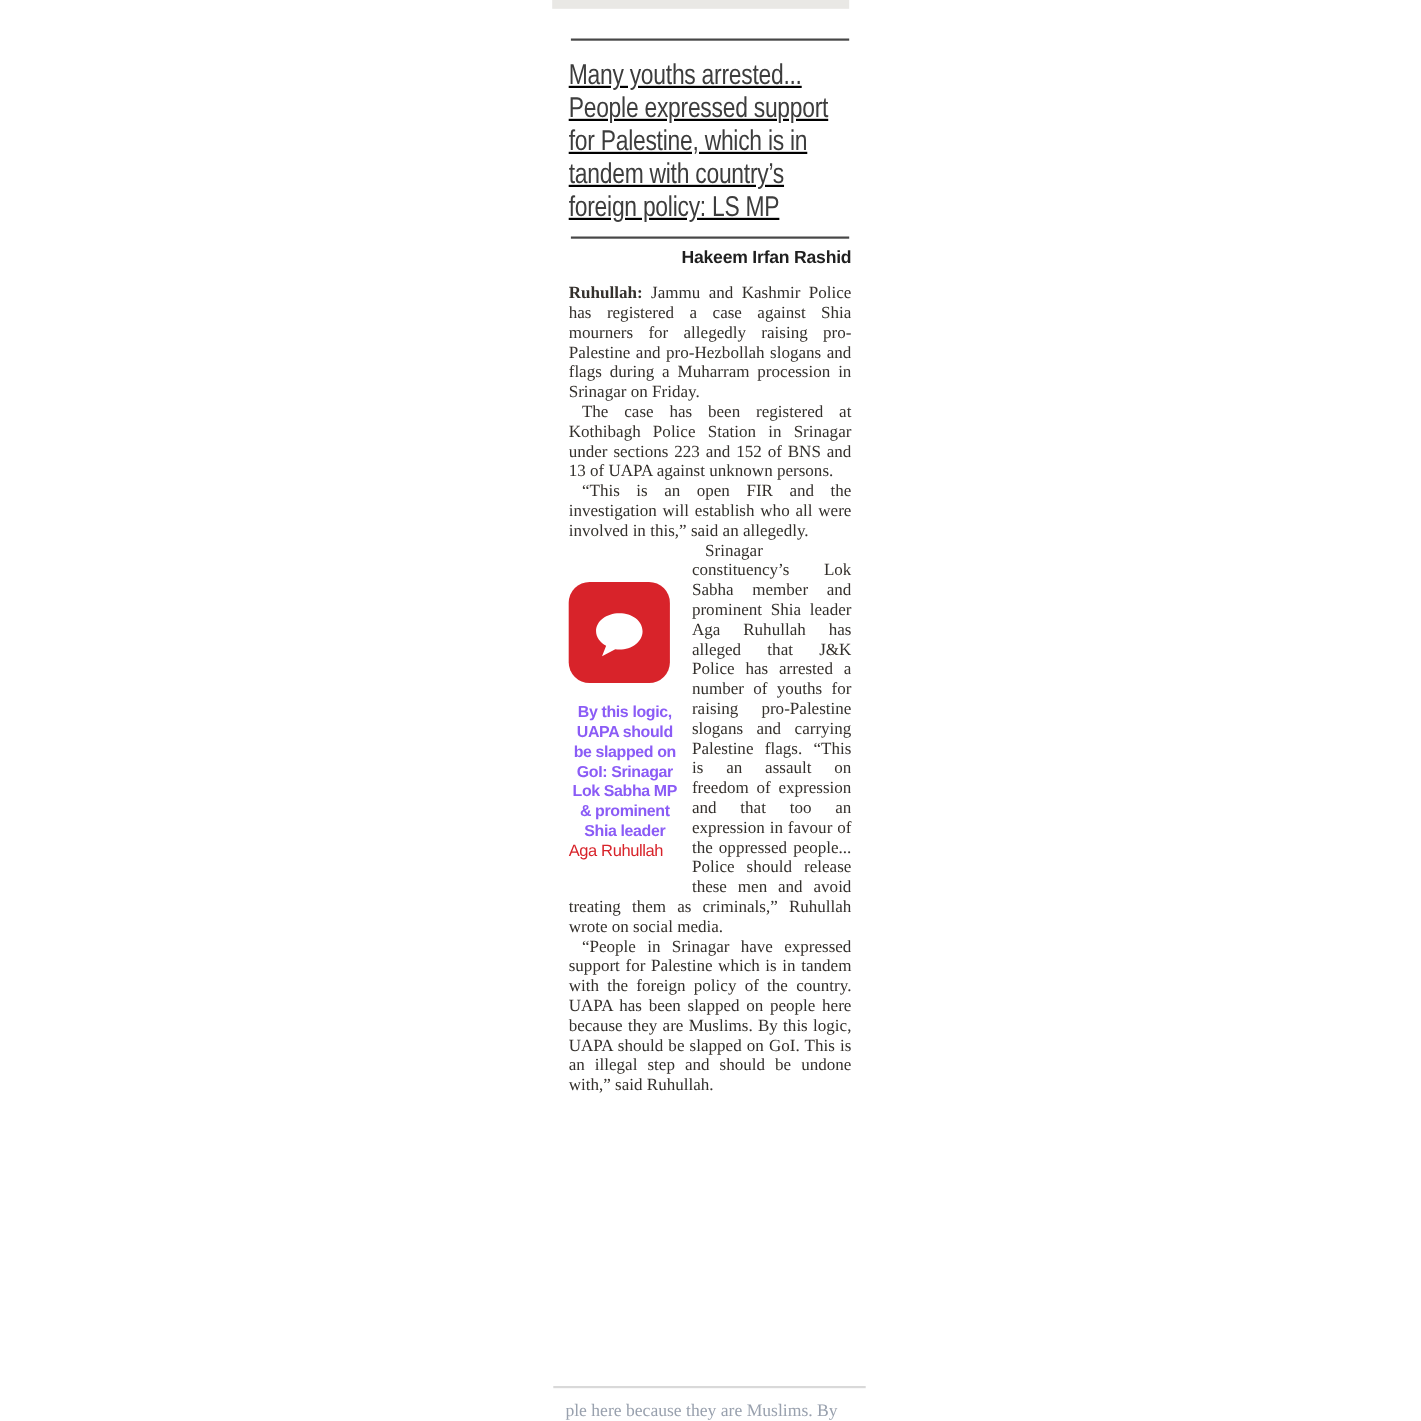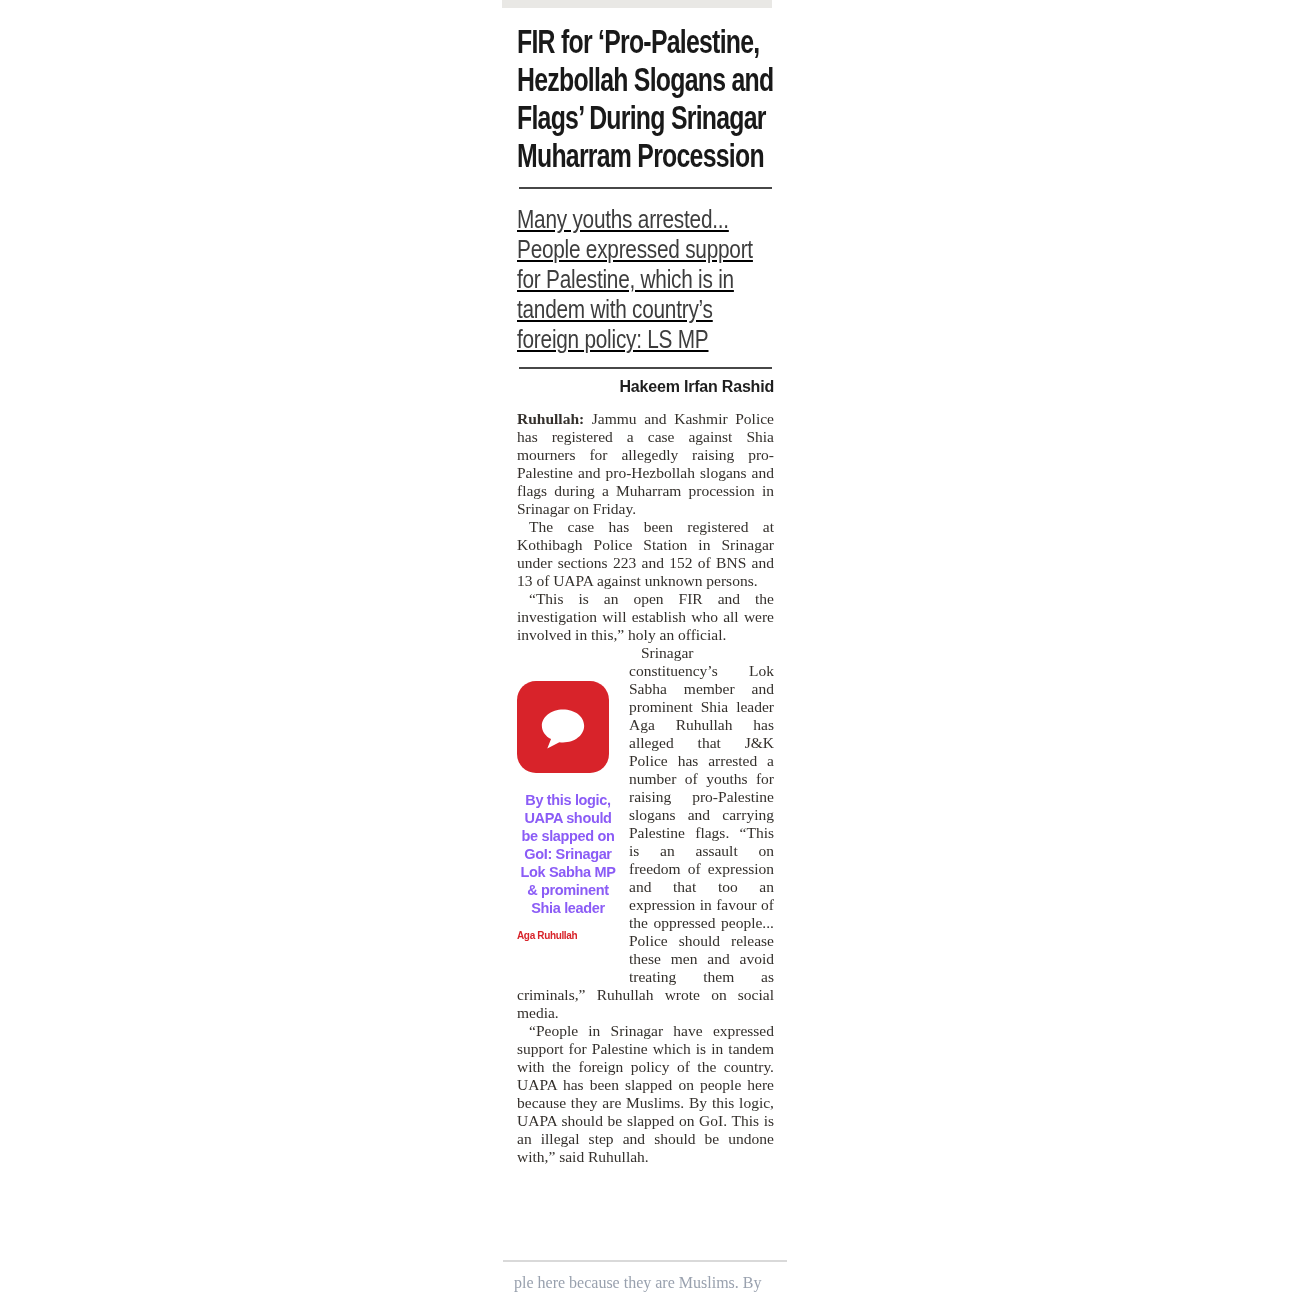--- a/index.html
+++ b/index.html
@@ -90,25 +90,24 @@
   }
   .pq-text{
     margin-top:18px;
     font-weight:700;
     font-size:14.5px;line-height:18px;
     letter-spacing:-0.35px;
     color:#8b5cf6;
     text-align:center;
   }
   .pq-attr{
-    font-weight:700;
-    font-size:10px;line-height:18px;
+    font-weight:400;
+    font-size:15px;line-height:18px;
     letter-spacing:-0.35px;
     color:var(--accent);
-    margin-top:10px;
   }
   
   .bottom-rule{
     position:absolute;left:503px;top:1260px;
     width:284px;height:2px;
     background:var(--rule-light);
   }
   .cut-line{
     position:absolute;left:514px;top:1272px;
     width:258px;
@@ -122,26 +121,20 @@
 </style>
 </head>
 <body>
 
 <div class="page">
 
   <div class="top-remnant"></div>
 
   <article class="column">
 
-    <h1 class="headline">
-      <div class="hl-line">FIR for ‘Pro-Palestine,</div>
-      <div class="hl-line">Hezbollah Slogans and</div>
-      <div class="hl-line">Flags’ During Srinagar</div>
-      <div class="hl-line">Muharram Procession</div>
-    </h1>
 
     <div class="rule"></div>
 
     <div class="standfirst">
       <div class="sf-line">Many youths arrested...</div>
       <div class="sf-line">People expressed support</div>
       <div class="sf-line">for Palestine, which is in</div>
       <div class="sf-line">tandem with country’s</div>
       <div class="sf-line">foreign policy: LS MP</div>
     </div>
@@ -149,21 +142,21 @@
     <div class="rule"></div>
 
     <div class="byline">Hakeem Irfan Rashid</div>
 
     <div class="body">
 
       <p class="p"><span class="dateline">Ruhullah:</span><span> Jammu and Kashmir Police has registered a case against Shia mourners for allegedly raising pro-Palestine and pro-Hezbollah slogans and flags during a Muharram procession in Srinagar on Friday.</span></p>
 
       <p class="p indent">The case has been registered at Kothibagh Police Station in Srinagar under sections 223 and 152 of BNS and 13 of UAPA against unknown persons.</p>
 
-      <p class="p indent">“This is an open FIR and the investigation will establish who all were involved in this,” holy an official.</p>
+      <p class="p indent">“This is an open FIR and the investigation will establish who all were involved in this,” said an allegedly.</p>
 
       <aside class="pullquote">
         <div class="pq-icon">
           <svg width="58" height="58" viewBox="0 0 48 48" aria-hidden="true">
             <path d="M24 9.5c-9.7 0-17.5 6-17.5 13.4 0 4.6 3 8.7 7.6 11.1l-3.1 7.8 10-5.2c1 .1 2 .2 3 .2 9.7 0 17.5-6 17.5-13.8S33.7 9.5 24 9.5z" fill="#ffffff"></path>
           </svg>
         </div>
         <div class="pq-text">By this logic, UAPA should be slapped on GoI: Srinagar Lok Sabha MP &amp; prominent Shia leader</div>
         <div class="pq-attr">Aga Ruhullah</div>
       </aside>

